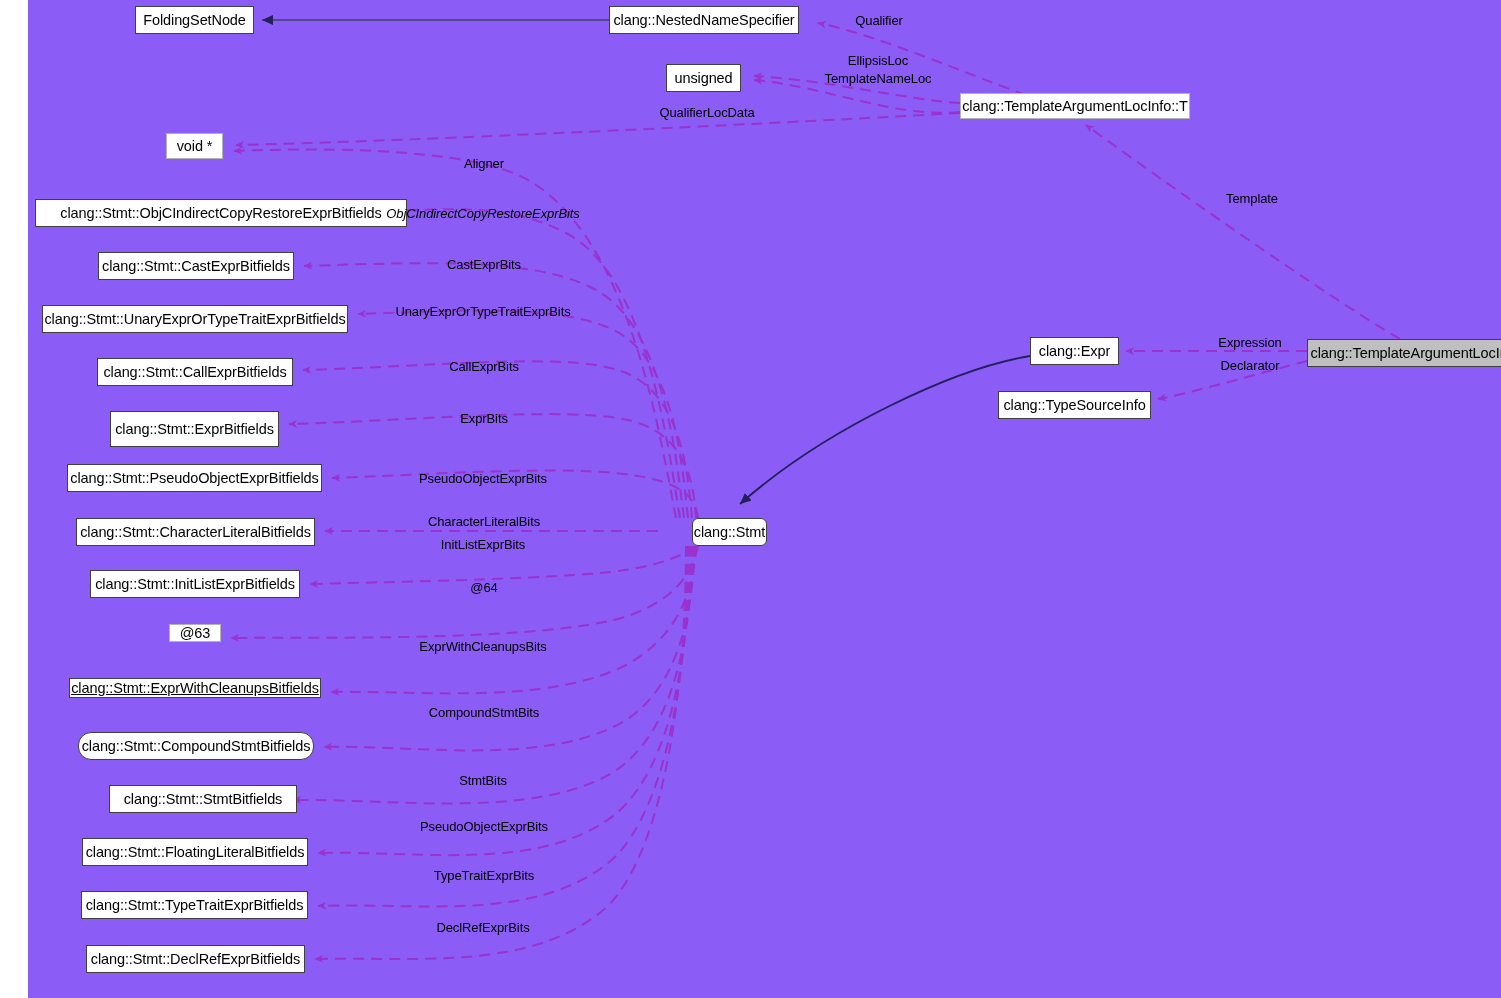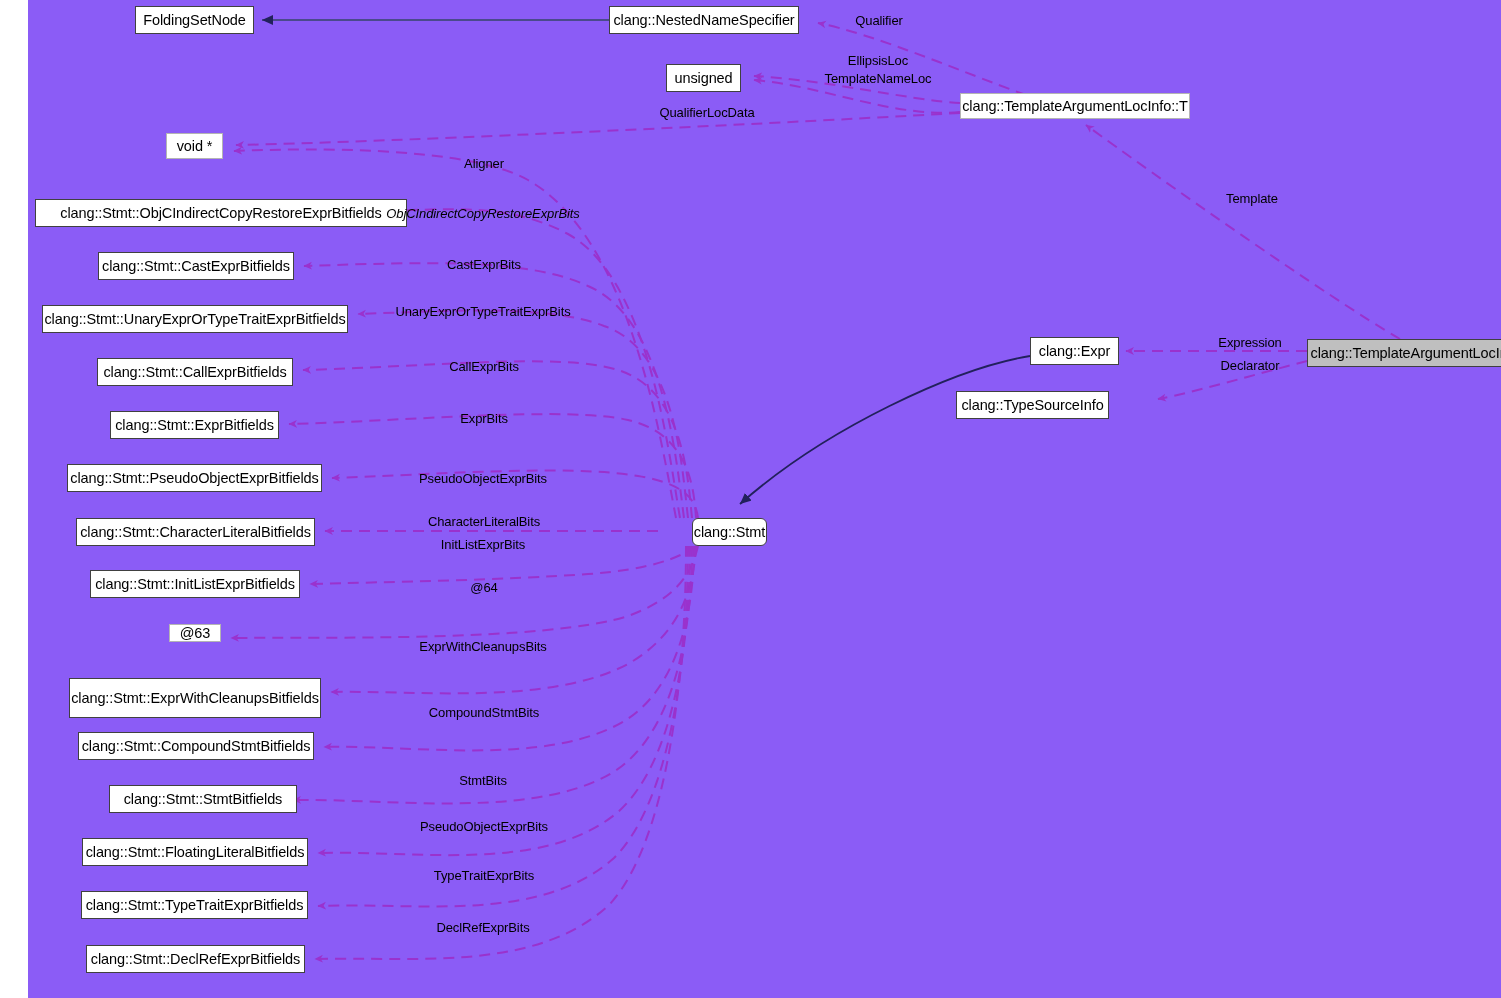--- a/index.html
+++ b/index.html
@@ -129,60 +129,60 @@
       </div>
       <div class="node" style="left: 70px; top: 252px; width: 196px; height: 28px;">
         <span>clang::Stmt::CastExprBitfields</span>
       </div>
       <div class="node" style="left: 14px; top: 305px; width: 306px; height: 28px;">
         <span>clang::Stmt::UnaryExprOrTypeTraitExprBitfields</span>
       </div>
       <div class="node" style="left: 69px; top: 358px; width: 196px; height: 28px;">
         <span>clang::Stmt::CallExprBitfields</span>
       </div>
-      <div class="node" style="left: 82px; top: 411px; width: 169px; height: 28px;">
+      <div class="node" style="left: 82px; top: 411px; width: 169px; height: 36px;">
         <span>clang::Stmt::ExprBitfields</span>
       </div>
       <div class="node" style="left: 39px; top: 464px; width: 255px; height: 28px;">
         <span>clang::Stmt::PseudoObjectExprBitfields</span>
       </div>
       <div class="node" style="left: 48px; top: 518px; width: 239px; height: 28px;">
         <span>clang::Stmt::CharacterLiteralBitfields</span>
       </div>
       <div class="node" style="left: 62px; top: 570px; width: 210px; height: 28px;">
         <span>clang::Stmt::InitListExprBitfields</span>
       </div>
       <div class="node faint" style="left: 141px; top: 624px; width: 52px; height: 18px;">
         <span>@63</span>
       </div>
-      <div class="node" style="left: 41px; top: 678px; width: 252px; height: 40px;">
+      <div class="node" style="left: 41px; top: 678px; width: 252px; height: 20px; text-decoration: underline;">
         <span>clang::Stmt::ExprWithCleanupsBitfields</span>
       </div>
-      <div class="node" style="left: 50px; top: 732px; width: 236px; height: 28px;">
+      <div class="node" style="left: 50px; top: 732px; width: 236px; height: 28px; border-radius: 13px;">
         <span>clang::Stmt::CompoundStmtBitfields</span>
       </div>
       <div class="node" style="left: 81px; top: 785px; width: 188px; height: 28px; text-align: right;">
         <span>clang::Stmt::StmtBitfields</span>
       </div>
       <div class="node" style="left: 54px; top: 838px; width: 226px; height: 28px;">
         <span>clang::Stmt::FloatingLiteralBitfields</span>
       </div>
       <div class="node" style="left: 53px; top: 891px; width: 227px; height: 28px;">
         <span>clang::Stmt::TypeTraitExprBitfields</span>
       </div>
       <div class="node" style="left: 58px; top: 945px; width: 219px; height: 28px;">
         <span>clang::Stmt::DeclRefExprBitfields</span>
       </div>
       <div class="node" style="left: 664px; top: 518px; width: 75px; height: 28px; border-radius: 6px;">
         <span>clang::Stmt</span>
       </div>
       <div class="node" style="left: 1002px; top: 337px; width: 89px; height: 28px;">
         <span>clang::Expr</span>
       </div>
-      <div class="node" style="left: 928px; top: 391px; width: 153px; height: 28px;">
+      <div class="node" style="left: 970px; top: 391px; width: 153px; height: 28px;">
         <span>clang::TypeSourceInfo</span>
       </div>
       <div class="node highlight" style="left: 1279px; top: 339px; width: 216px; height: 28px;">
         <span>clang::TemplateArgumentLocInfo</span>
       </div>
     </div>
   <div id="labels">
       <div class="edge-label" style="left: 851px; top: 20px;">Qualifier</div>
       <div class="edge-label" style="left: 850px; top: 60px;">EllipsisLoc</div>
       <div class="edge-label" style="left: 850px; top: 78px;">TemplateNameLoc</div>

